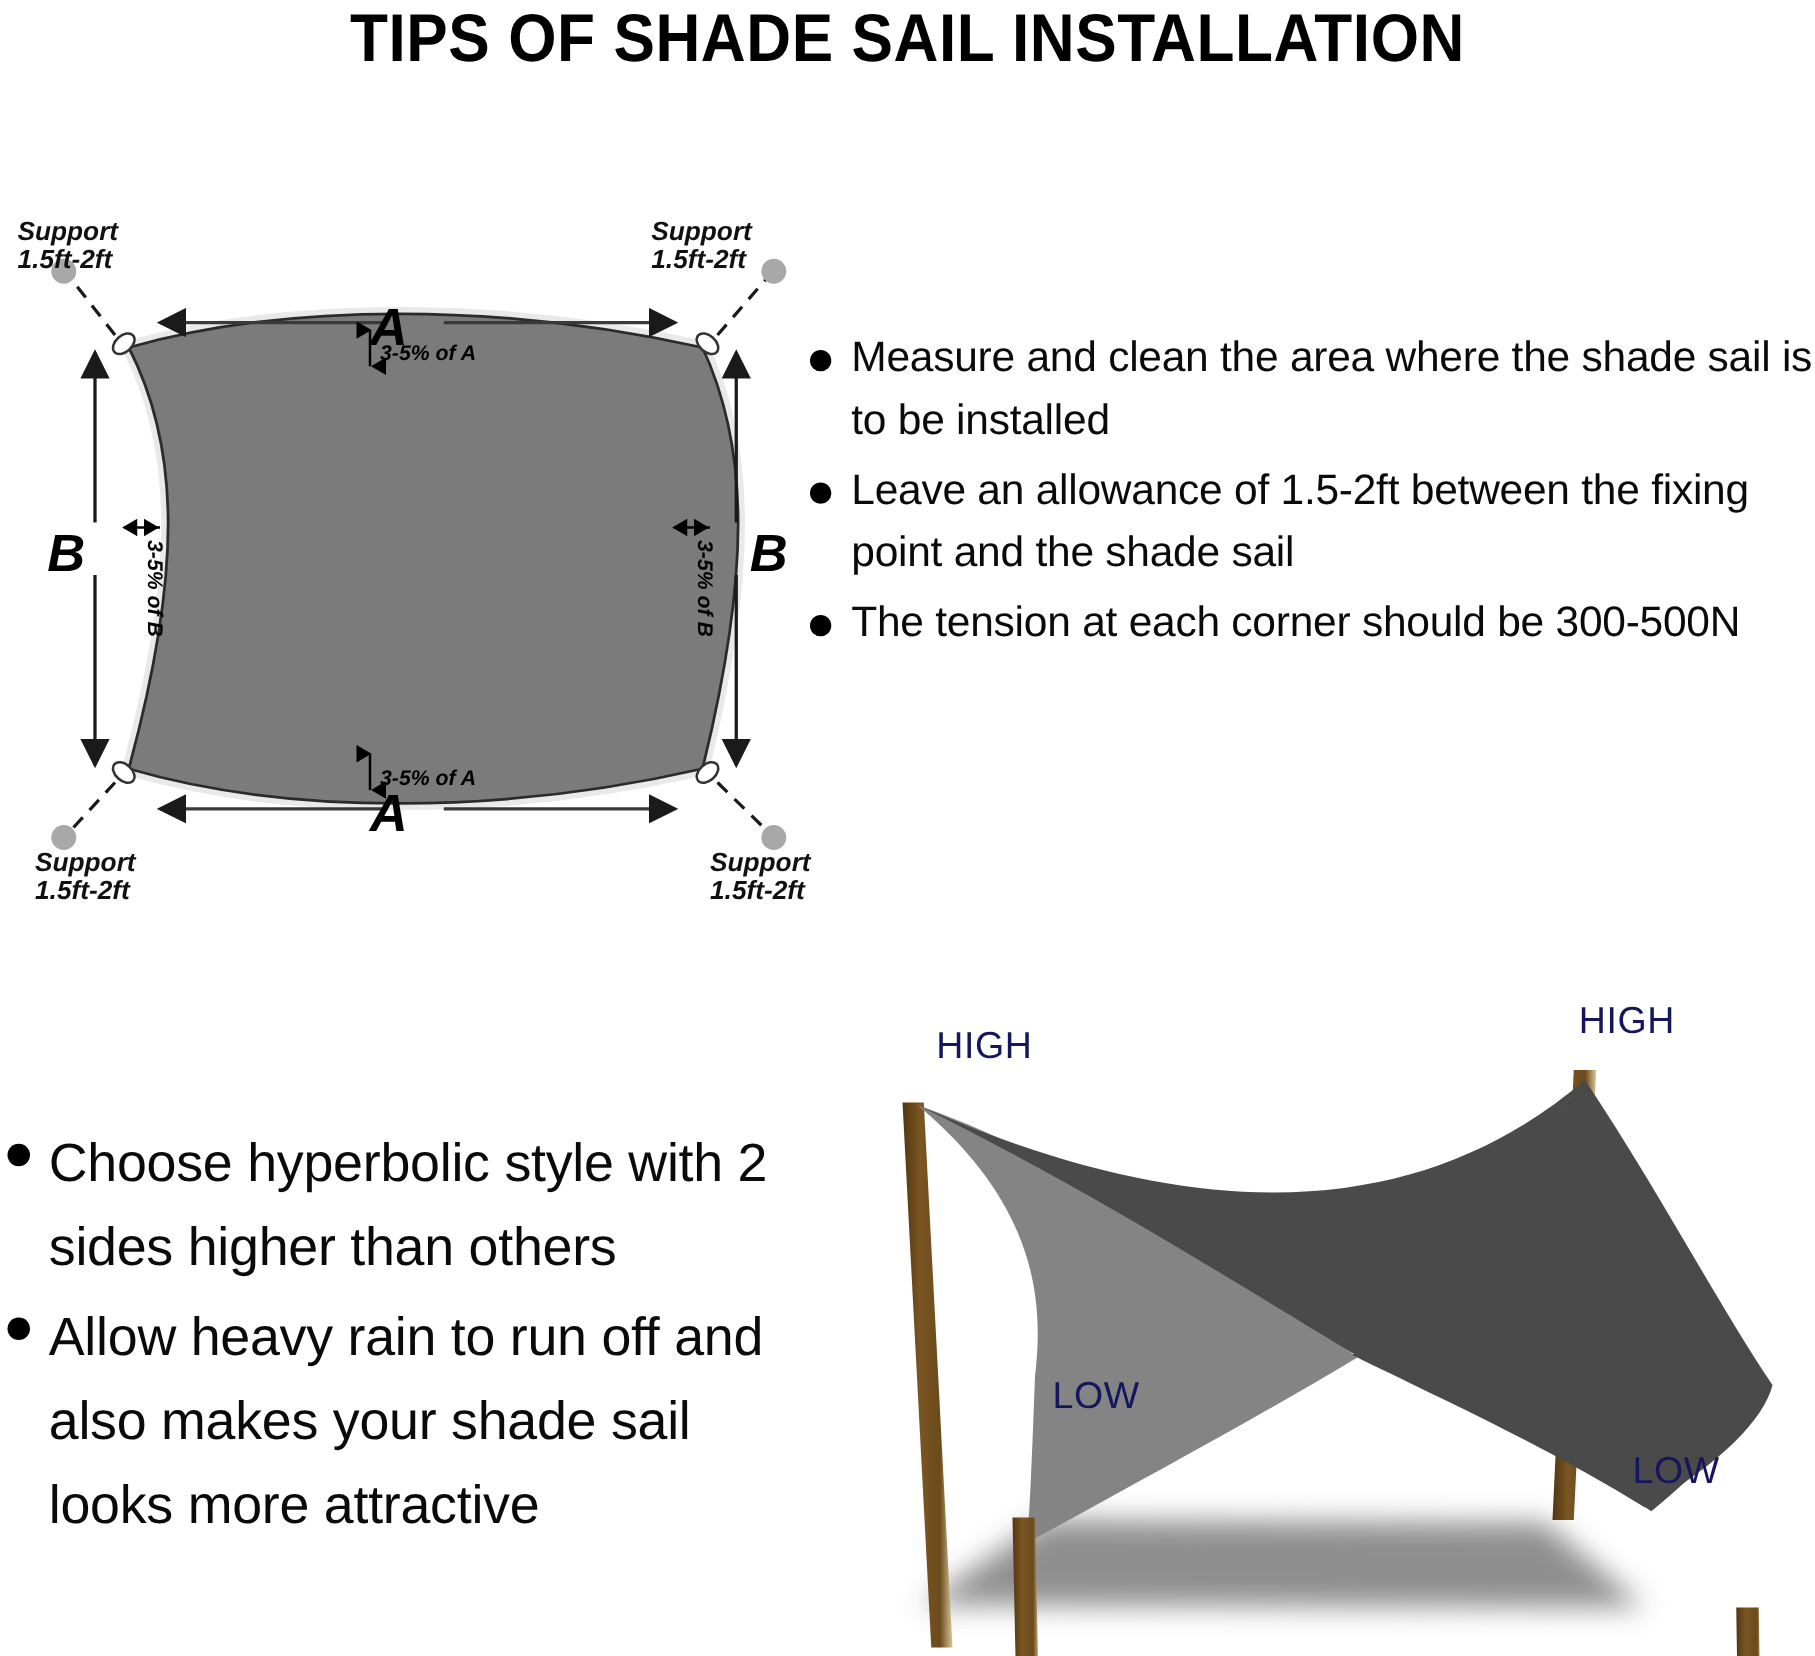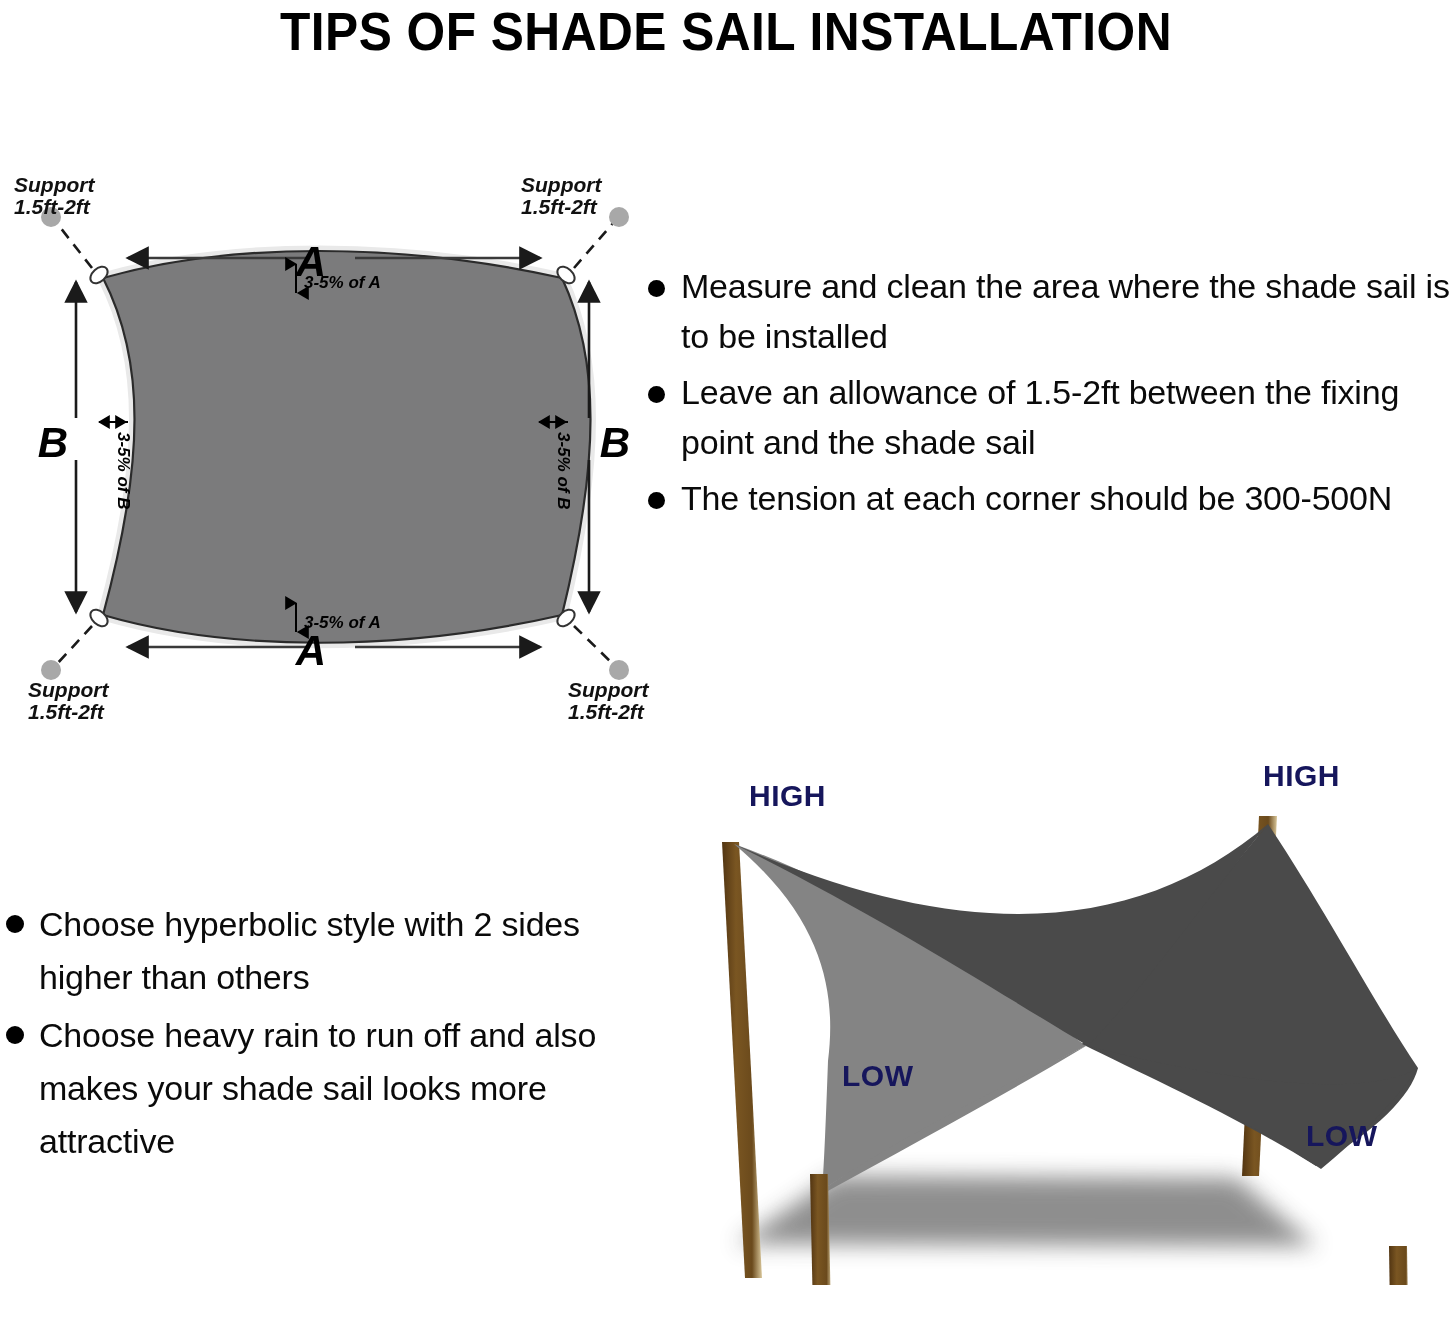--- a/index.html
+++ b/index.html
@@ -47,24 +47,24 @@
     color:#0a0a0a;
     font-family:"Liberation Sans","DejaVu Sans",sans-serif;
     letter-spacing:-0.2px;
   }
 
   
   #tips-bottom{
     position:absolute;left:6px;top:898px;width:620px;
   }
   #tips-bottom .bullet-dot{margin-top:17px;margin-right:15px;width:18px;height:18px;}
-  #tips-bottom .bullet-text{font-size:34px;line-height:1.55;}
-
-  
-  #diagram-hyper{position:absolute;left:676px;top:746px;width:776px;height:539px;font-weight:bold;}
+  #tips-bottom .bullet-text{font-size:43px;line-height:1.55;}
+
+  
+  #diagram-hyper{position:absolute;left:676px;top:786px;width:776px;height:539px;}
   #diagram-hyper svg{display:block;}
 
   .lbl-high-low{
     font-family:"Liberation Sans","DejaVu Sans",sans-serif;
     font-size:30px;
     fill:#16165c;
     letter-spacing:0.5px;
   }
 
   
@@ -210,21 +210,21 @@
   </div>
 </div>
 
 <div id="tips-bottom">
   <div class="bullet-row">
     <span class="bullet-dot"></span>
     <span class="bullet-text">Choose hyperbolic style with 2 sides higher than others</span>
   </div>
   <div class="bullet-row">
     <span class="bullet-dot"></span>
-    <span class="bullet-text">Choose heavy rain to run off and also makes your shade sail looks more attractive</span>
+    <span class="bullet-text">Allow heavy rain to run off and also makes your shade sail looks more attractive</span>
   </div>
 </div>
 
 <div id="diagram-hyper">
   <svg width="776" height="539" viewBox="0 0 776 539" xmlns="http://www.w3.org/2000/svg">
     <defs>
       <filter id="softShadow" x="-20%" y="-40%" width="140%" height="200%">
         <feGaussianBlur stdDeviation="11"></feGaussianBlur>
       </filter>
       <linearGradient id="postGrad" x1="0" y1="0" x2="1" y2="0">

